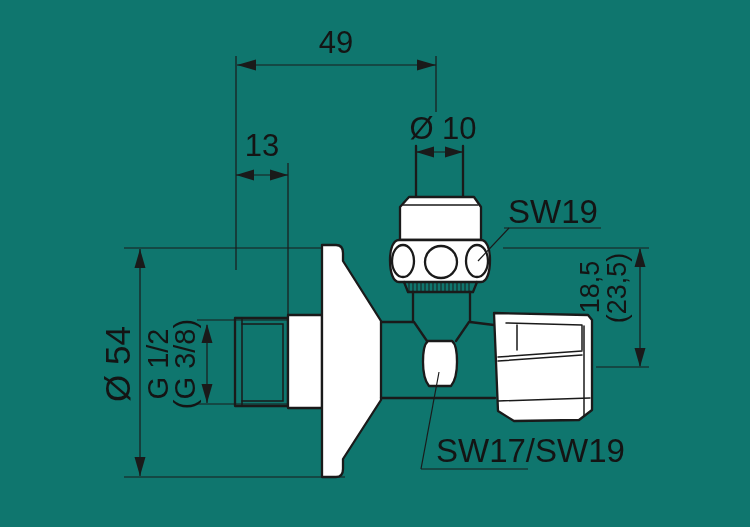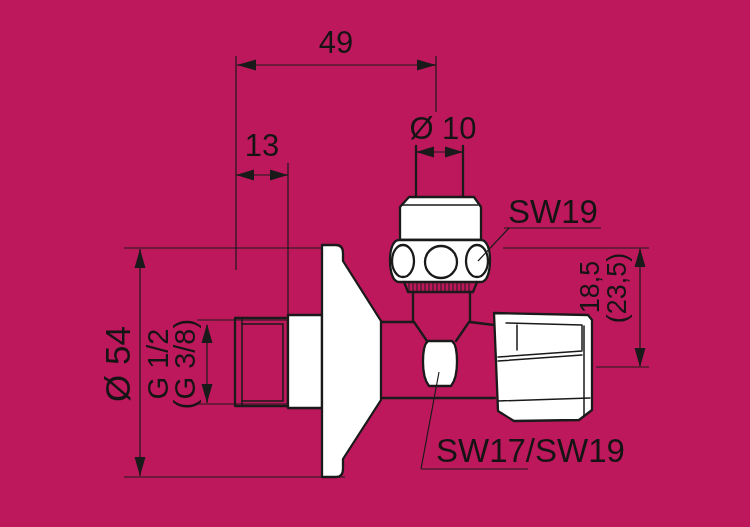--- a/index.html
+++ b/index.html
@@ -1,16 +1,16 @@
 <!DOCTYPE html>
 <html><head>
 <meta charset="utf-8">
 <style>
   html,body{margin:0;padding:0;background:#ffffff;}
-  .page{width:750px;height:527px;background:#be185d;position:relative;overflow:hidden;
+  .page{width:750px;height:527px;background:#0f766e;position:relative;overflow:hidden;
         font-family:"Liberation Sans", sans-serif;}
   svg{display:block;}
   .obj{stroke:#1a1a1a;stroke-width:2.3;fill:none;stroke-linecap:round;stroke-linejoin:round;}
   .objf{stroke:#1a1a1a;stroke-width:2.3;fill:#ffffff;stroke-linejoin:round;}
   .inner{stroke:#1a1a1a;stroke-width:1.5;fill:none;stroke-linecap:round;}
   .dim{stroke:#1a1a1a;stroke-width:1.2;fill:none;stroke-linecap:butt;}
   .arrow{fill:#1a1a1a;stroke:none;}
   .hatch{stroke:#1a1a1a;stroke-width:1;fill:none;}
   text{fill:#141414;}
   .t-dim{font-size:31px;}

